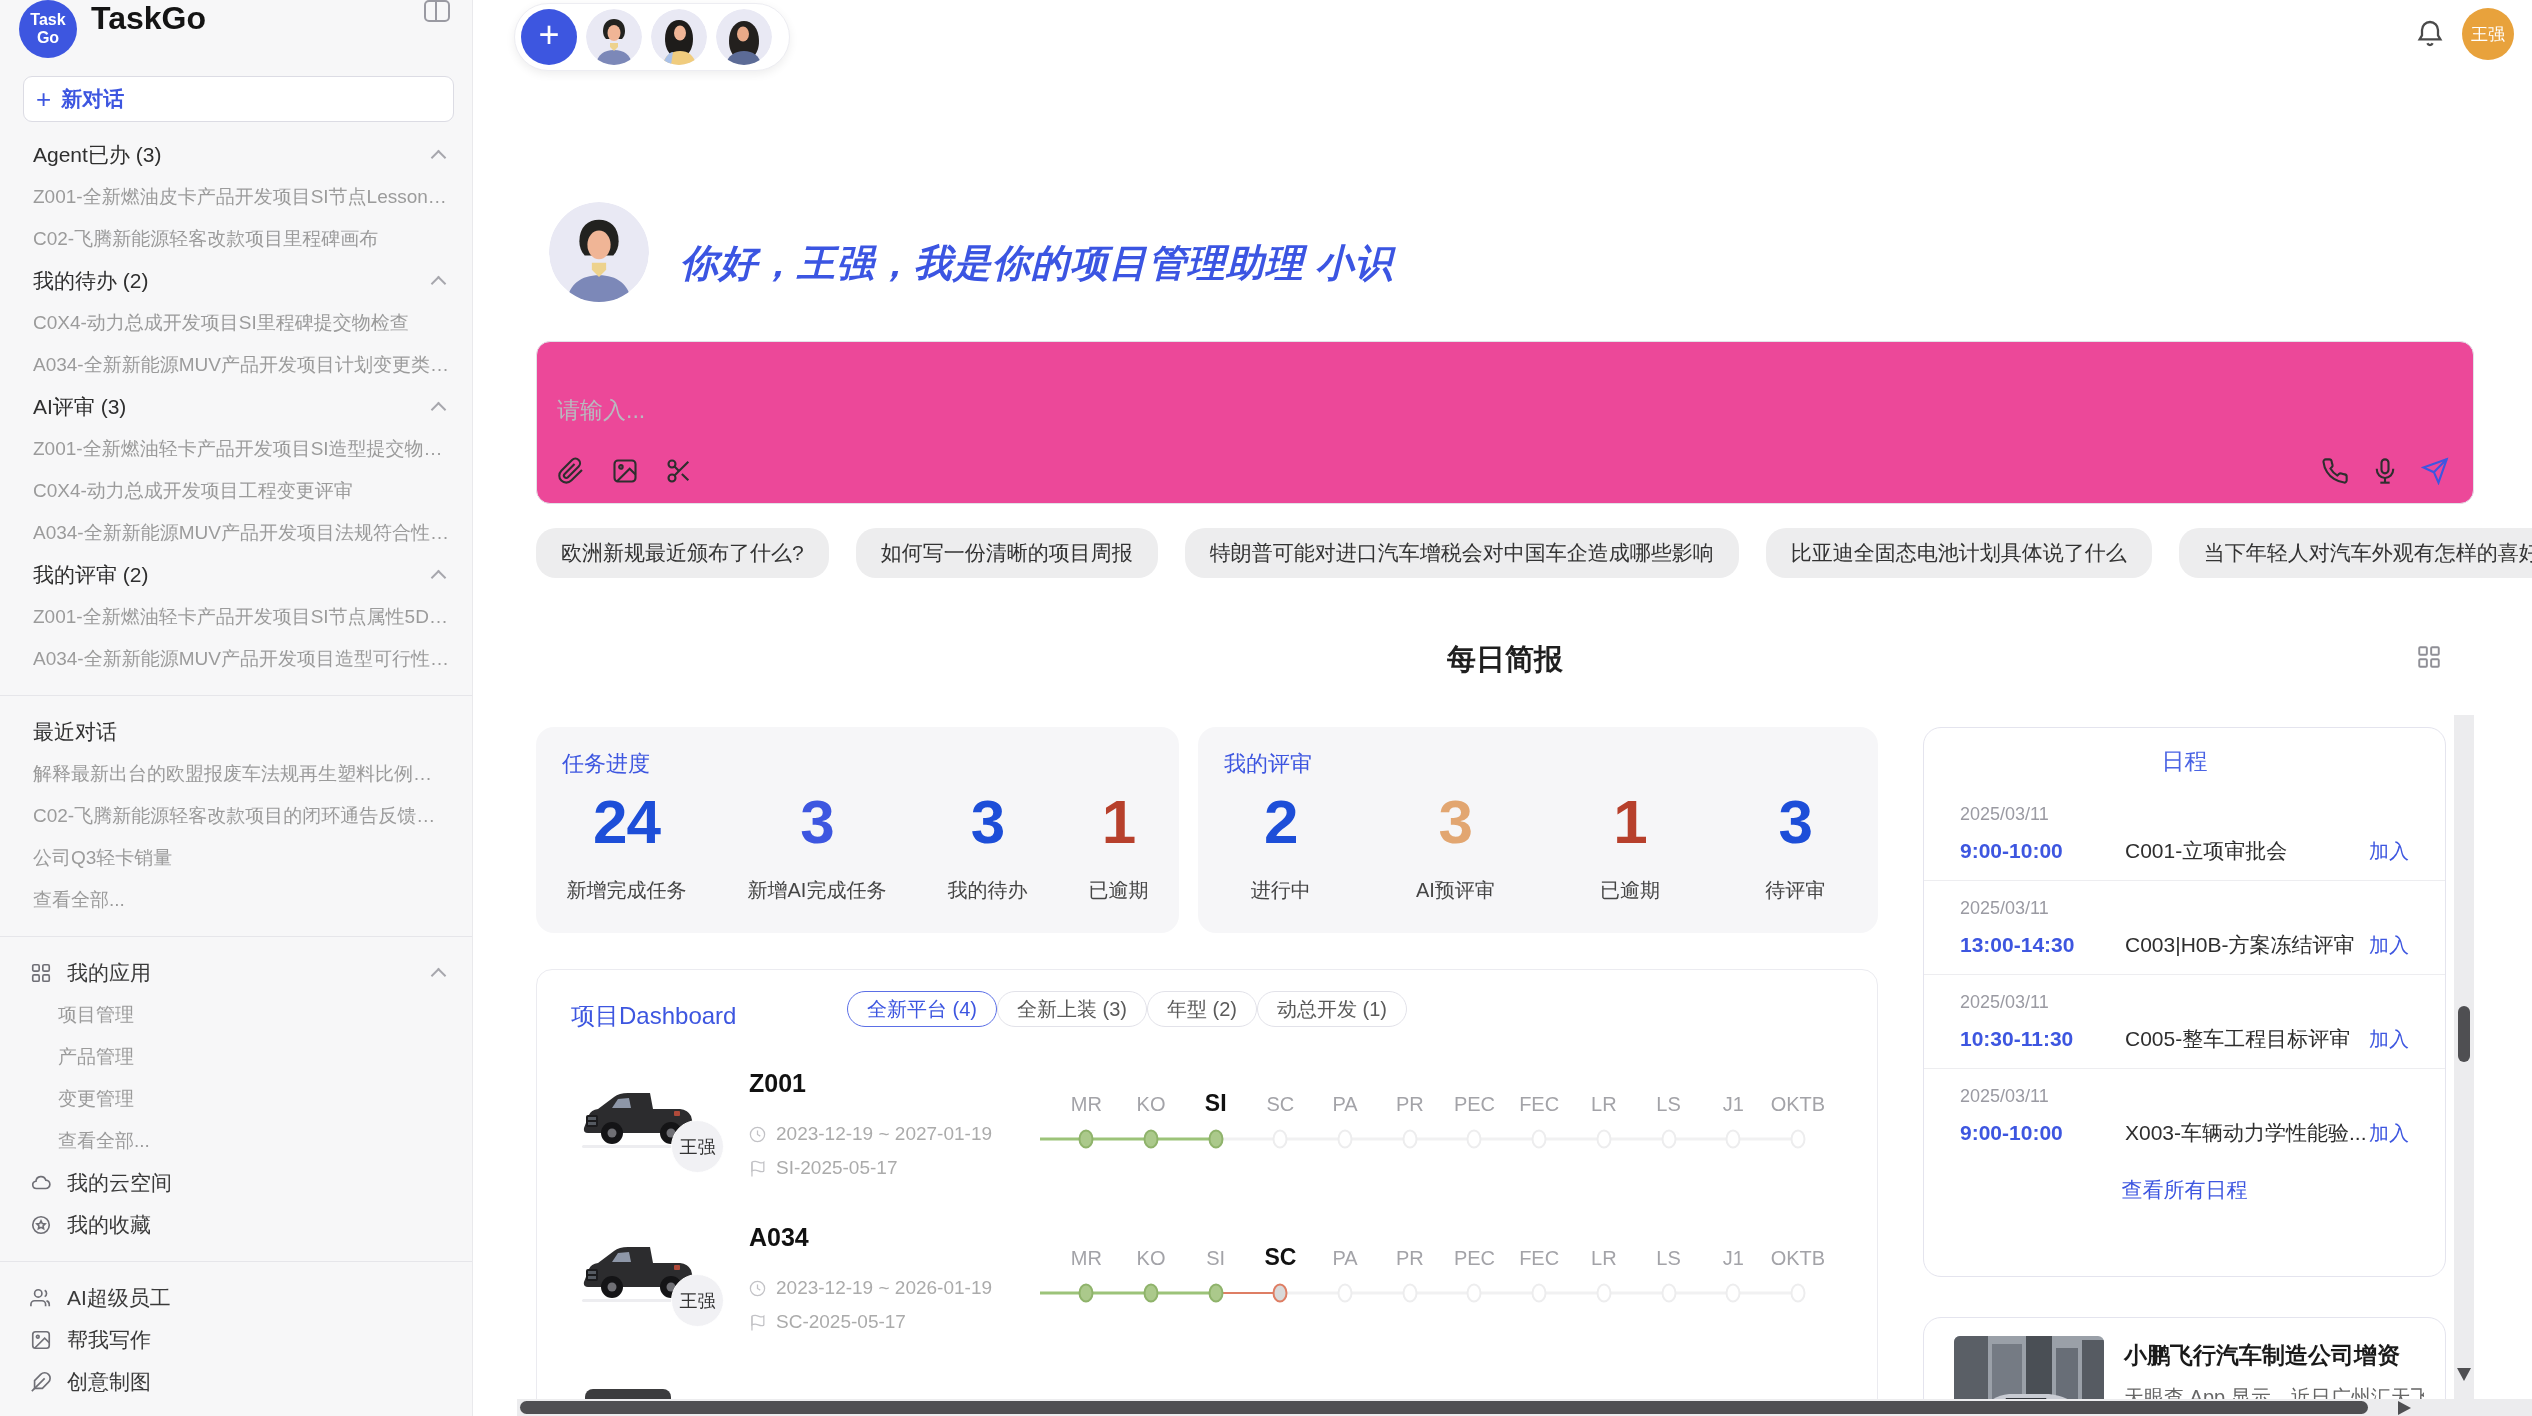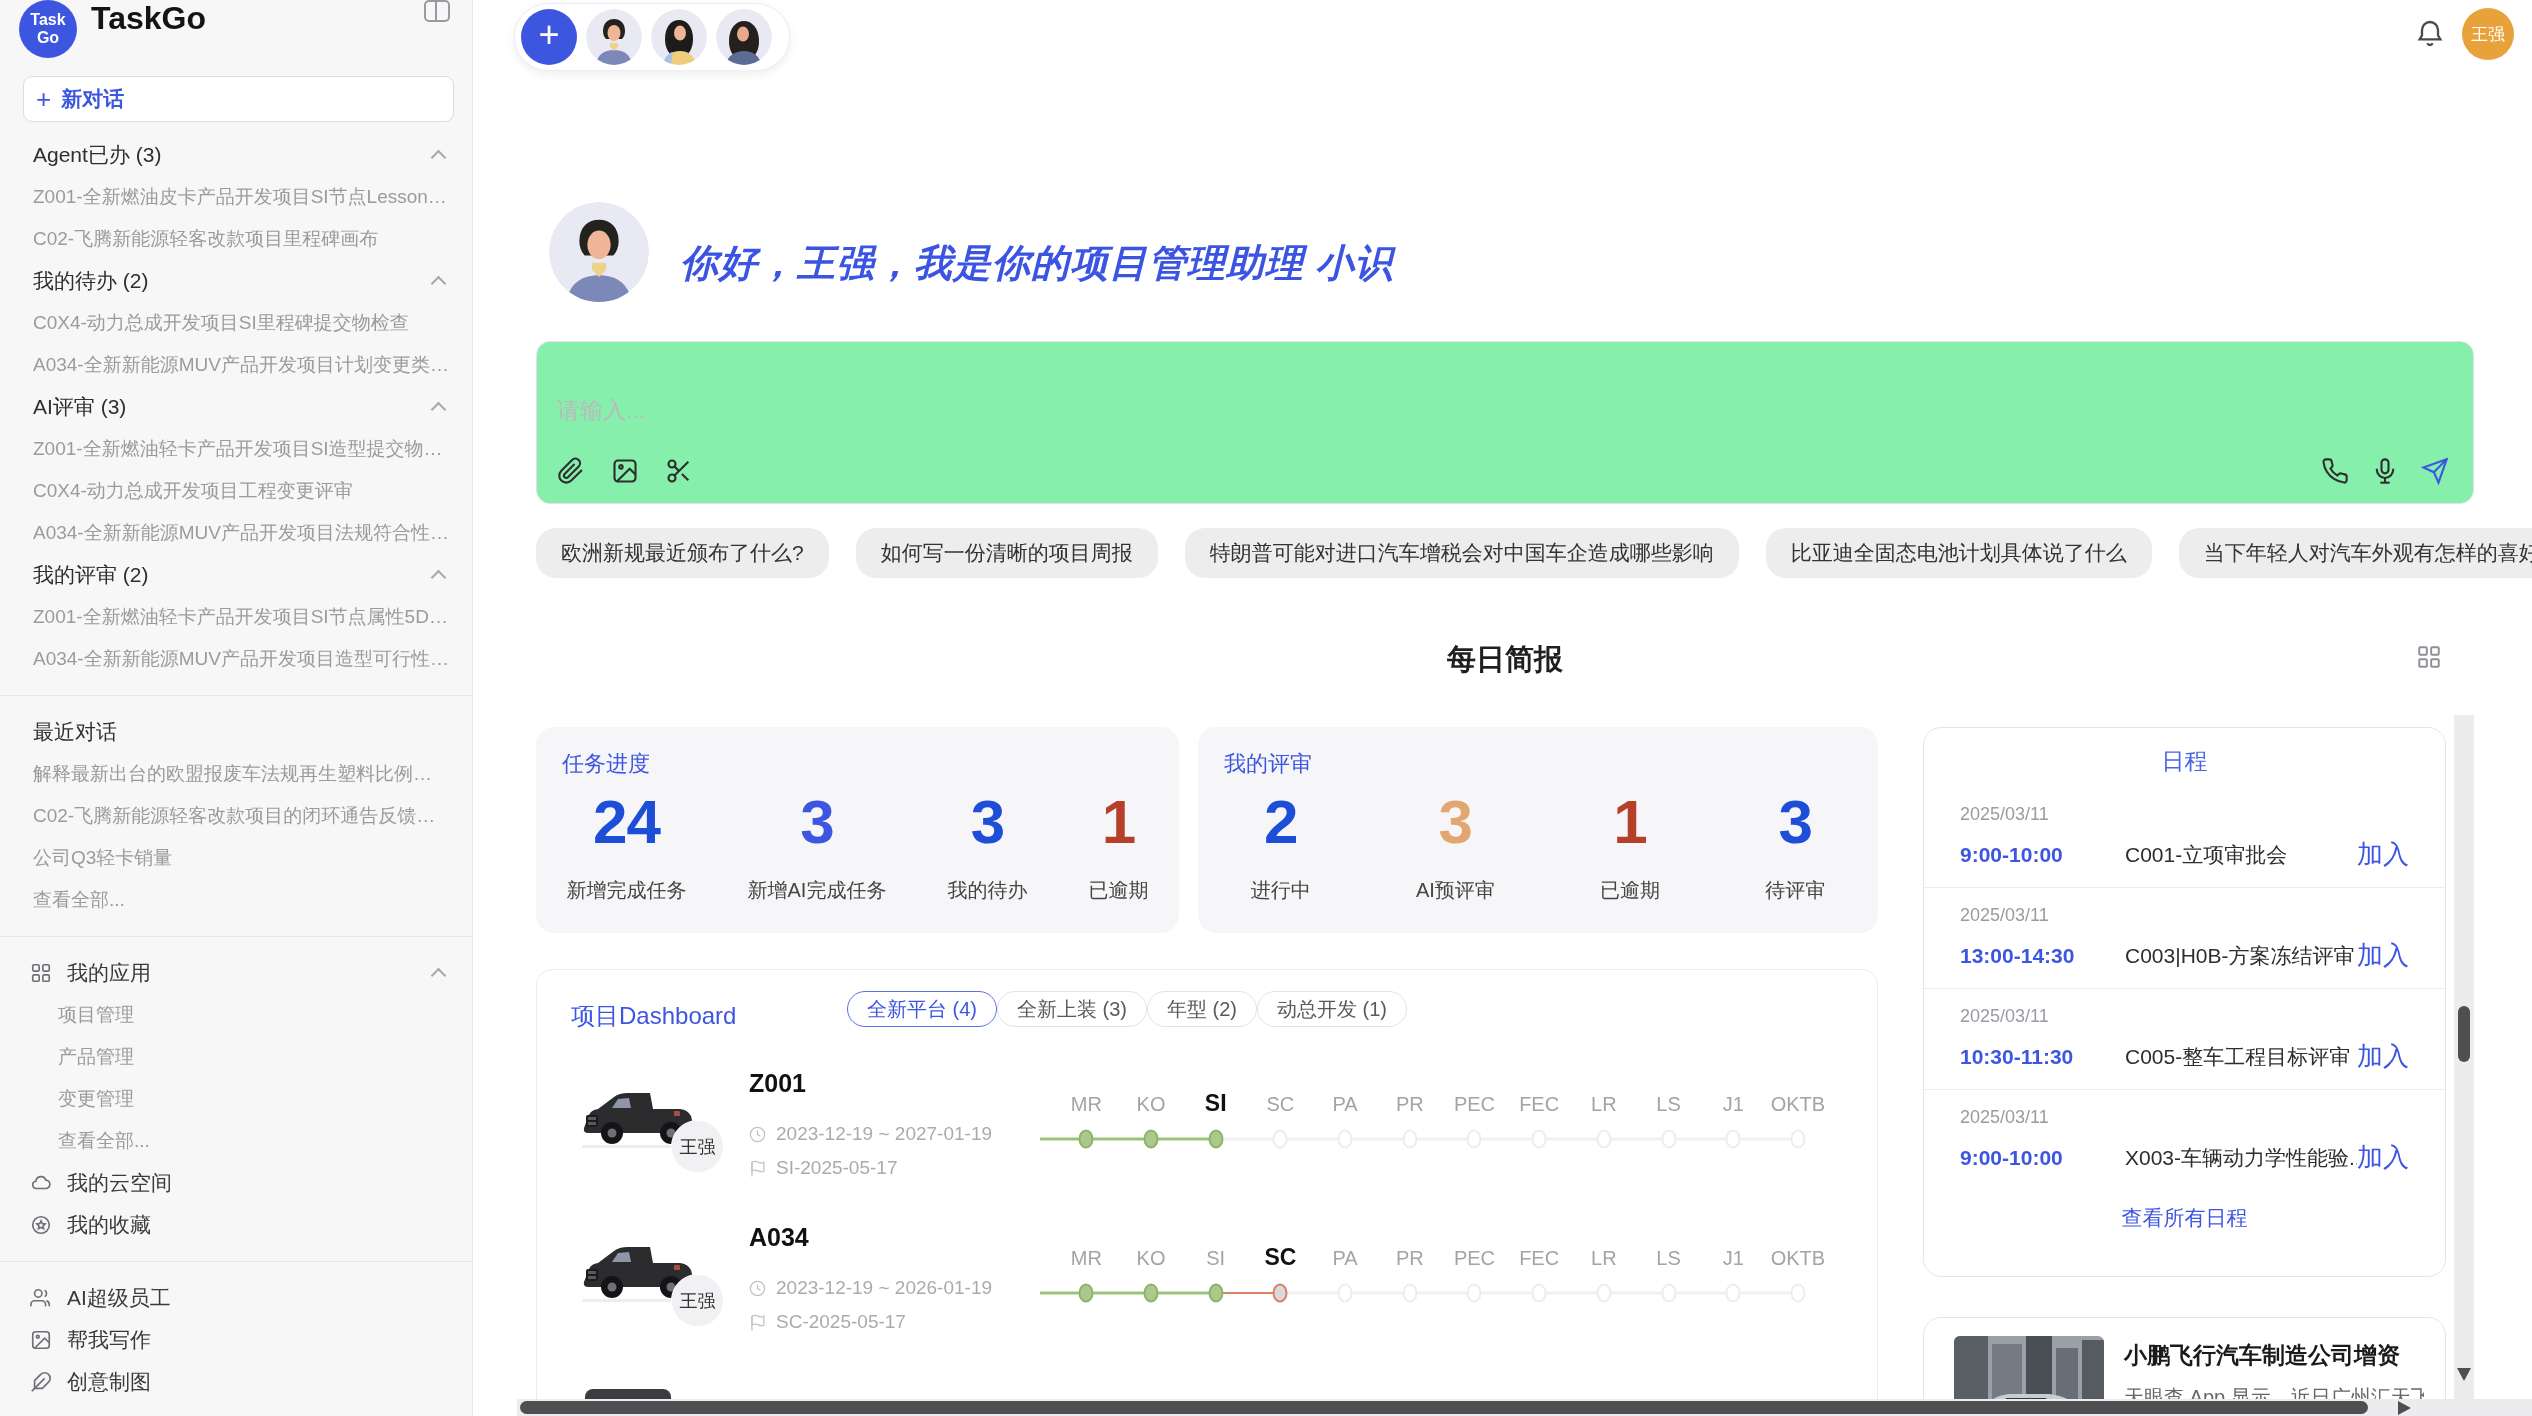--- a/index.html
+++ b/index.html
@@ -45,21 +45,21 @@
   .bell svg { width:32px; height:32px; stroke:#4a4a4a; fill:none; stroke-width:1.7; }
   .user-badge { position:absolute; left:2462px; top:8px; width:52px; height:52px; border-radius:50%;
     background:#e8a23c; color:#fff; font-size:17px; display:flex; align-items:center; justify-content:center; cursor:pointer; }
 
   
   .greet-avatar { position:absolute; left:549px; top:202px; width:100px; height:100px; border-radius:50%; overflow:hidden; }
   .greeting { position:absolute; left:680px; top:238px; font-size:38px; font-weight:800; font-style:italic;
     color:#3b55e2; letter-spacing:1px; }
 
   
-  .input-card { position:absolute; left:536px; top:341px; width:1938px; height:163px; background:#86efac;
+  .input-card { position:absolute; left:536px; top:341px; width:1938px; height:163px; background:#ec4899;
     border:1px solid #e2e2e8; border-radius:14px; }
   .chat-input { position:absolute; left:20px; top:55px; width:1400px; border:none; outline:none;
     font-size:23px; color:#333; font-family:inherit; background:transparent; }
   .chat-input::placeholder { color:#b9b9bf; }
   .in-tools { position:absolute; left:20px; bottom:18px; display:flex; gap:26px; }
   .in-tools-r { position:absolute; right:24px; bottom:18px; display:flex; gap:22px; align-items:center; }
   .tool-ic { width:28px; height:28px; cursor:pointer; }
   .tool-ic svg { width:28px; height:28px; stroke:#2e2e2e; fill:none; stroke-width:1.8; }
   .tool-ic.blue svg { stroke:#3d56e0; }
 
@@ -117,21 +117,21 @@
   .sched-card { position:absolute; left:1923px; top:727px; width:523px; height:550px; background:#fff;
     border:1px solid #e4e4ee; border-radius:18px; overflow:hidden; }
   .sched-title { text-align:center; margin-top:18px; font-size:23px; color:#4a63e4; }
   .sched-list { margin-top:10px; }
   .sched-item { padding:17px 36px 15px; }
   .sched-item + .sched-item { border-top:1px solid #ededf0; }
   .sched-date { font-size:18px; color:#9a9aa2; margin-bottom:12px; }
   .sched-row { display:flex; align-items:center; }
   .sched-time { width:165px; font-size:21px; font-weight:700; color:#3d56e0; flex:none; }
   .sched-name { flex:1; font-size:21px; color:#2e2e2e; white-space:nowrap; overflow:hidden; }
-  .sched-join { font-size:26px; color:#3d56e0; cursor:pointer; flex:none; }
+  .sched-join { font-size:20px; color:#3d56e0; cursor:pointer; flex:none; }
   .sched-footer { text-align:center; font-size:21px; color:#3d56e0; margin-top:14px; cursor:pointer; }
 
   
   .news-card { position:absolute; left:1923px; top:1317px; width:523px; height:150px; background:#fff;
     border:1px solid #e4e4ee; border-radius:18px; overflow:hidden; cursor:pointer; }
   .news-img { position:absolute; left:30px; top:18px; width:150px; height:92px; border-radius:6px; overflow:hidden; }
   .news-title { position:absolute; left:200px; top:22px; width:300px; font-size:23px; font-weight:700; color:#1a1a1a; }
   .news-body { position:absolute; left:200px; top:66px; width:300px; font-size:20px; color:#666;
     white-space:nowrap; overflow:hidden; }
 

